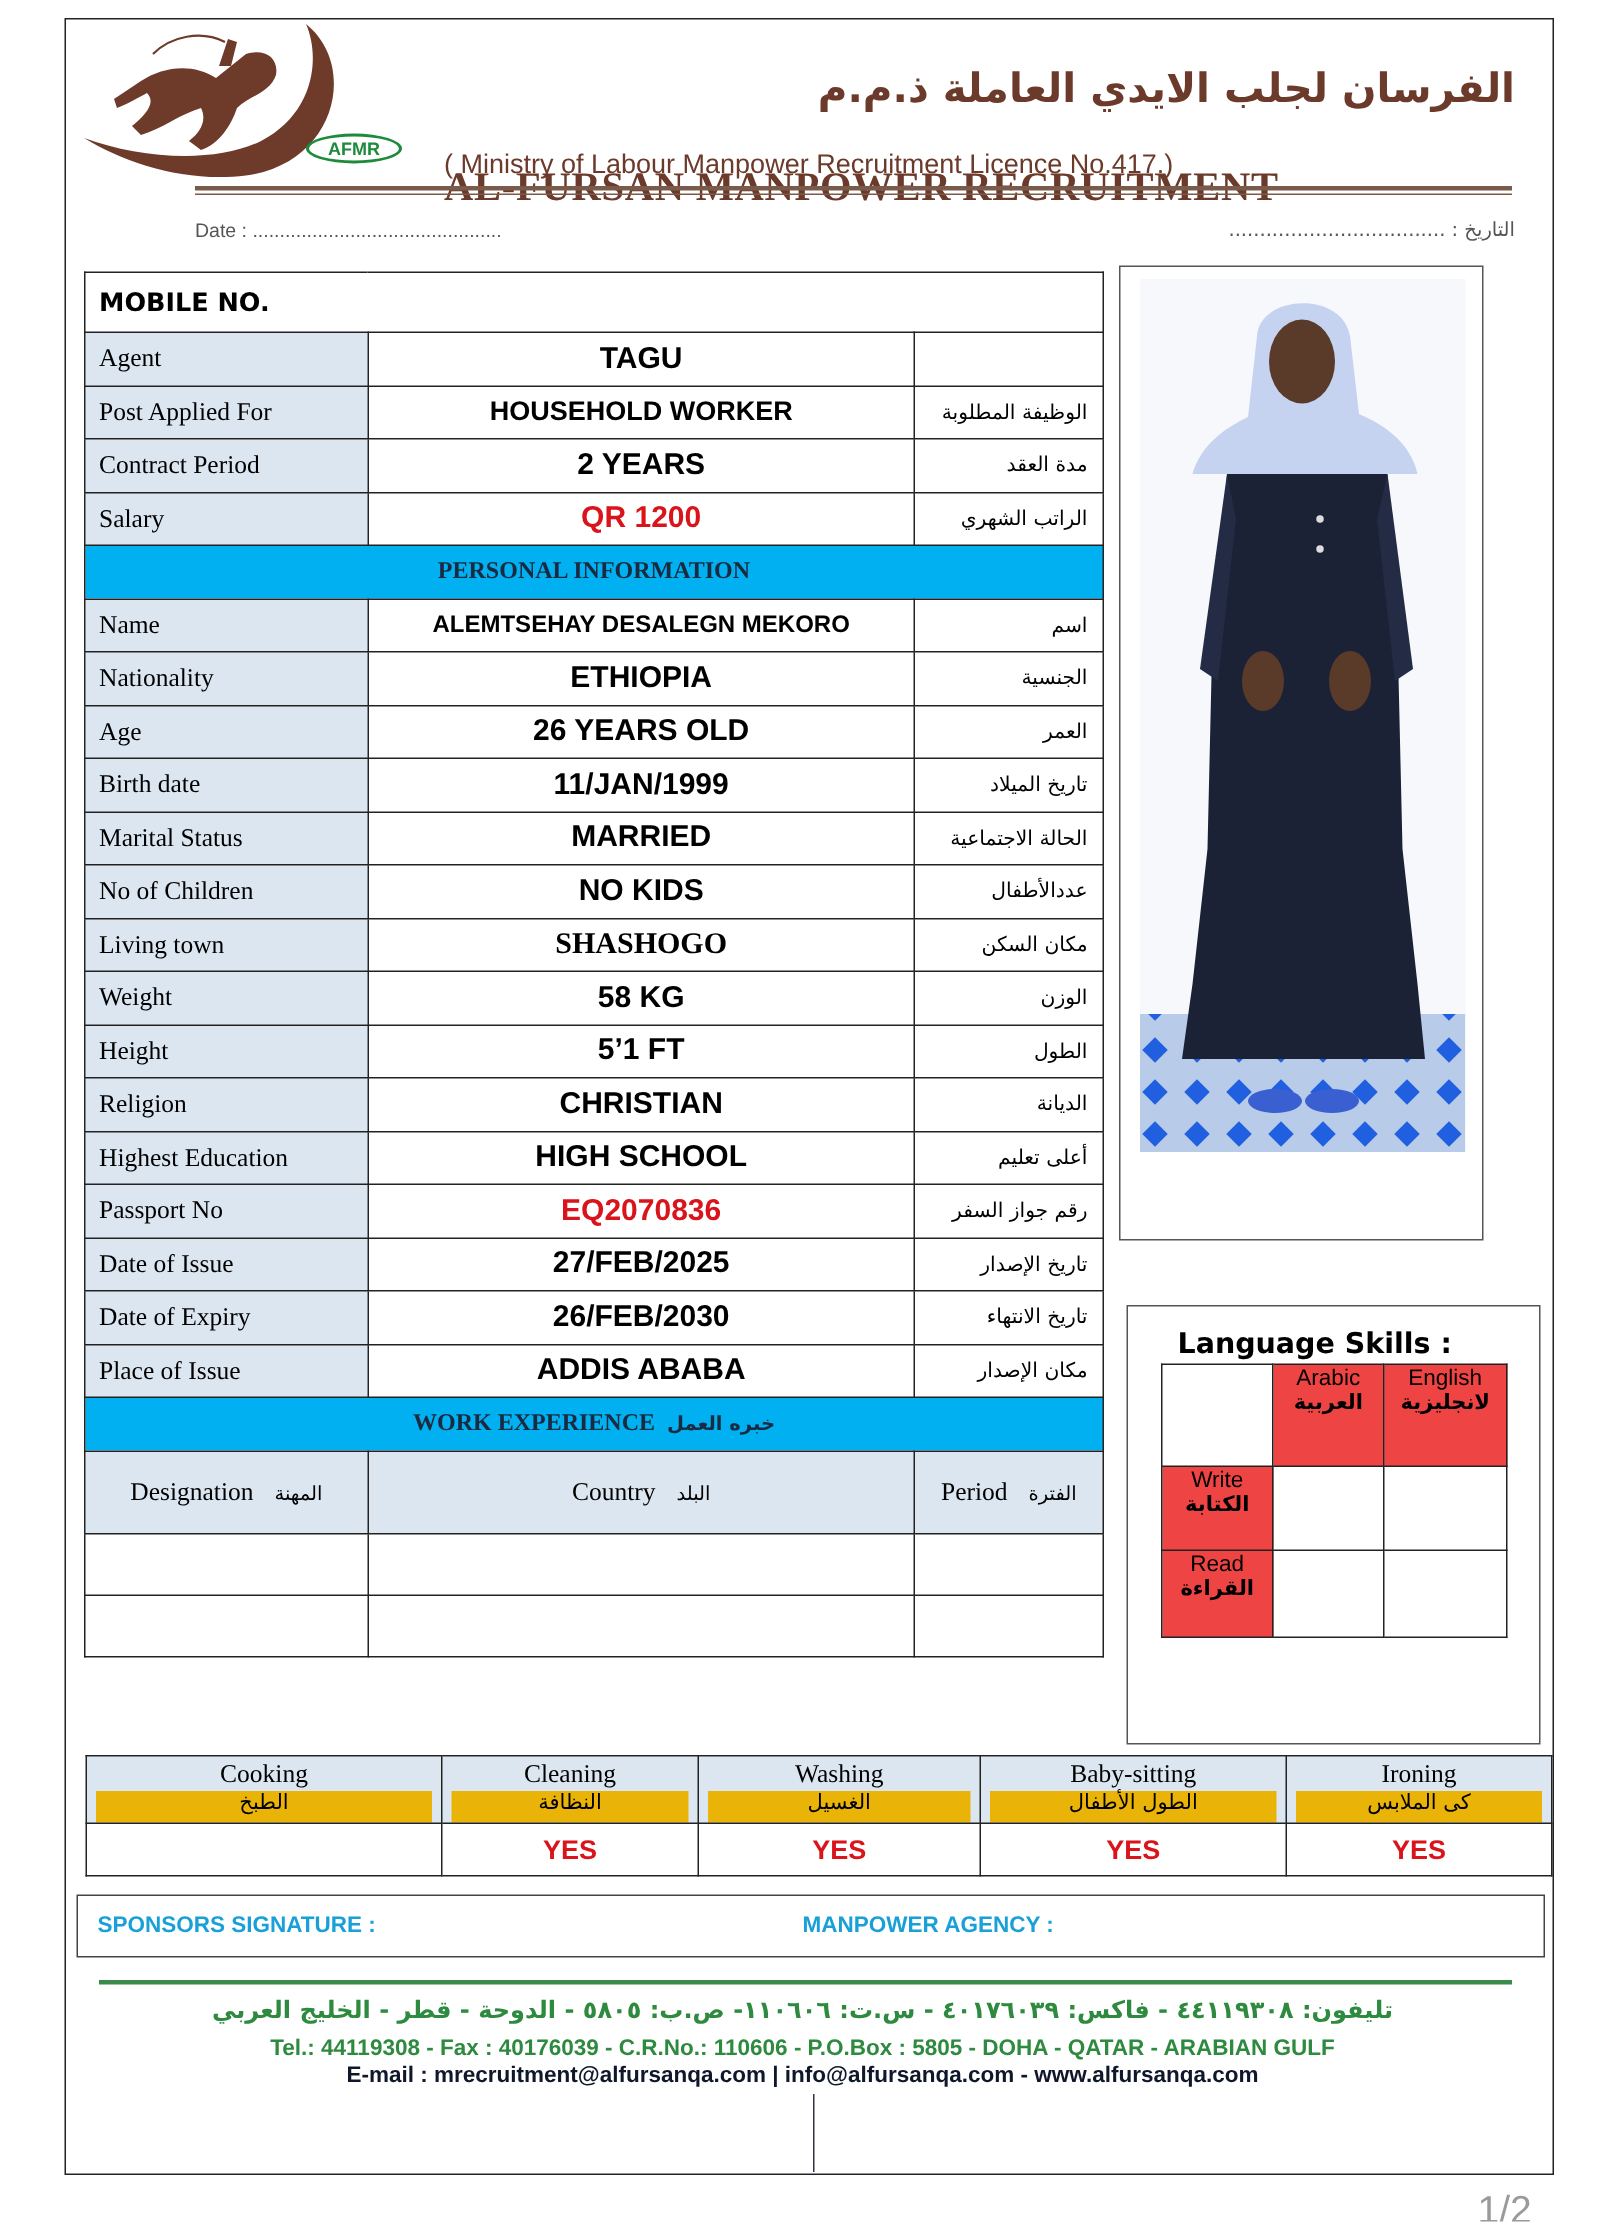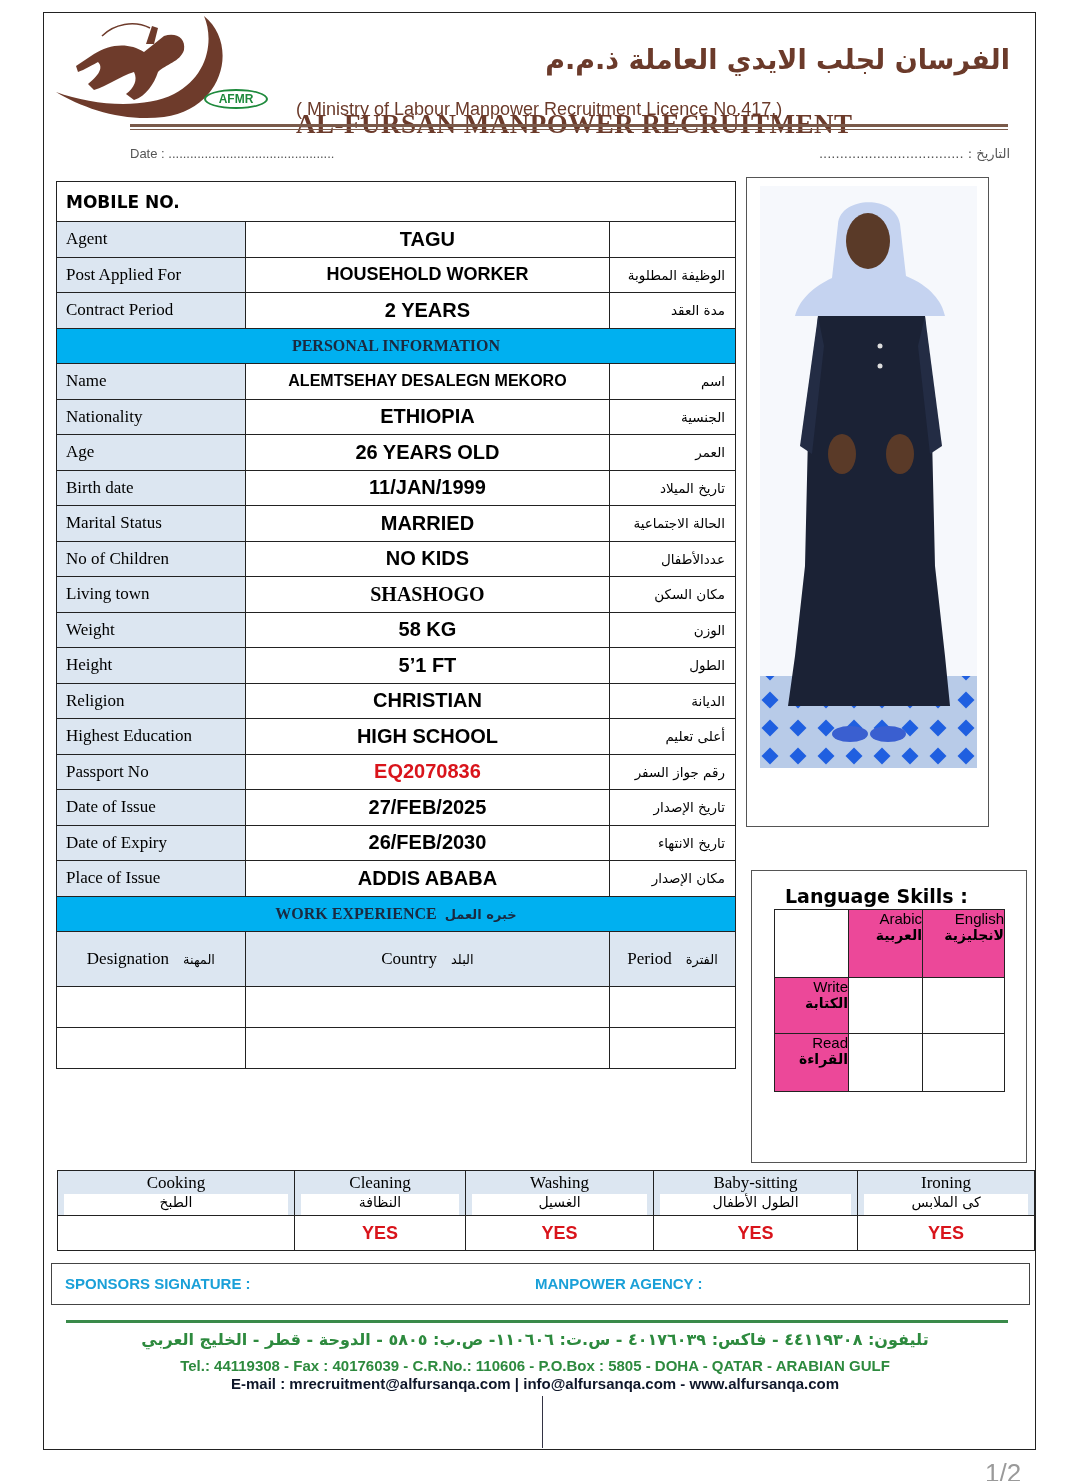--- a/index.html
+++ b/index.html
@@ -33,28 +33,28 @@
   .wx-row td{height:41px;}
   .ar-inline{font-family:"DejaVu Sans",sans-serif;font-size:13px;direction:rtl;margin-left:14px;}
   
   .photo-frame{position:absolute;left:746px;top:177px;width:243px;height:650px;border:1px solid #555;box-sizing:border-box;background:#fff;}
   .photo{position:absolute;left:13px;top:8px;width:217px;height:582px;background:#f6f8fc;overflow:hidden;}
   
   .lang-frame{position:absolute;left:751px;top:870px;width:276px;height:293px;border:1px solid #555;box-sizing:border-box;}
   .lang-title{position:absolute;left:33px;top:14px;font-weight:900;font-size:19px;font-family:"DejaVu Sans",sans-serif;}
   .lang{position:absolute;left:22px;top:38px;width:231px;}
   .lang td{border:1px solid #222;text-align:center;vertical-align:top;font-size:15px;padding:0;box-sizing:border-box;}
-  .lang .hd{background:#ec4899;text-align:right;}
+  .lang .hd{background:#ef4444;}
   .lang .ar-s{font-family:"DejaVu Sans",sans-serif;font-size:14px;font-weight:bold;direction:rtl;display:block;}
   
   .skills{position:absolute;left:57px;top:1170px;width:978px;}
   .skills td{border:1px solid #222;text-align:center;padding:0;box-sizing:border-box;}
   .skills .hd{background:#dce6f1;height:34px;vertical-align:top;}
   .skills .en{font-family:"Liberation Serif",serif;font-size:17px;display:block;padding-top:2px;height:21px;}
-  .skills .arw{background:#ffffff;margin:0 6px;font-family:"DejaVu Sans",sans-serif;font-size:14px;direction:rtl;display:block;height:21px;}
+  .skills .arw{background:#eab308;margin:0 6px;font-family:"DejaVu Sans",sans-serif;font-size:14px;direction:rtl;display:block;height:21px;}
   .skills .yes td{height:35px;font-weight:bold;color:#d9141b;font-size:18px;}
   
   .sig{position:absolute;left:51px;top:1263px;width:979px;height:42px;border:1px solid #444;box-sizing:border-box;}
   .sig span{position:absolute;top:11px;font-weight:bold;color:#1aa0d8;font-size:15px;}
   
   .fhr{position:absolute;left:66px;top:1320px;width:942px;height:3px;background:#3a8a4a;}
   .f-ar{position:absolute;left:60px;top:1330px;width:950px;text-align:center;color:#2d8a3e;font-family:"DejaVu Sans",sans-serif;font-size:16px;direction:rtl;font-weight:bold;}
   .f-en1{position:absolute;left:60px;top:1357px;width:950px;text-align:center;color:#2d8a3e;font-weight:bold;font-size:15px;}
   .f-en2{position:absolute;left:60px;top:1375px;width:950px;text-align:center;color:#0f172a;font-weight:bold;font-size:15px;}
   .vline{position:absolute;left:542px;top:1396px;width:1px;height:52px;background:#334;}
@@ -91,20 +91,25 @@
   </tr>
   <tr>
     <td class="lbl">Post Applied For</td>
     <td class="val" style="font-size:18px">HOUSEHOLD WORKER</td>
     <td class="ar">الوظيفة المطلوبة</td>
   </tr>
   <tr>
     <td class="lbl">Contract Period</td>
     <td class="val">2 YEARS</td>
     <td class="ar">مدة العقد</td>
+  </tr>
+  <tr>
+    <td class="lbl">Salary</td>
+    <td class="val red">QR 1200</td>
+    <td class="ar">الراتب الشهري</td>
   </tr>
   <tr class="sect">
     <td colspan="3">PERSONAL INFORMATION</td>
   </tr>
   <tr>
     <td class="lbl">Name</td>
     <td class="val name">ALEMTSEHAY DESALEGN MEKORO</td>
     <td class="ar">اسم</td>
   </tr>
   <tr>

